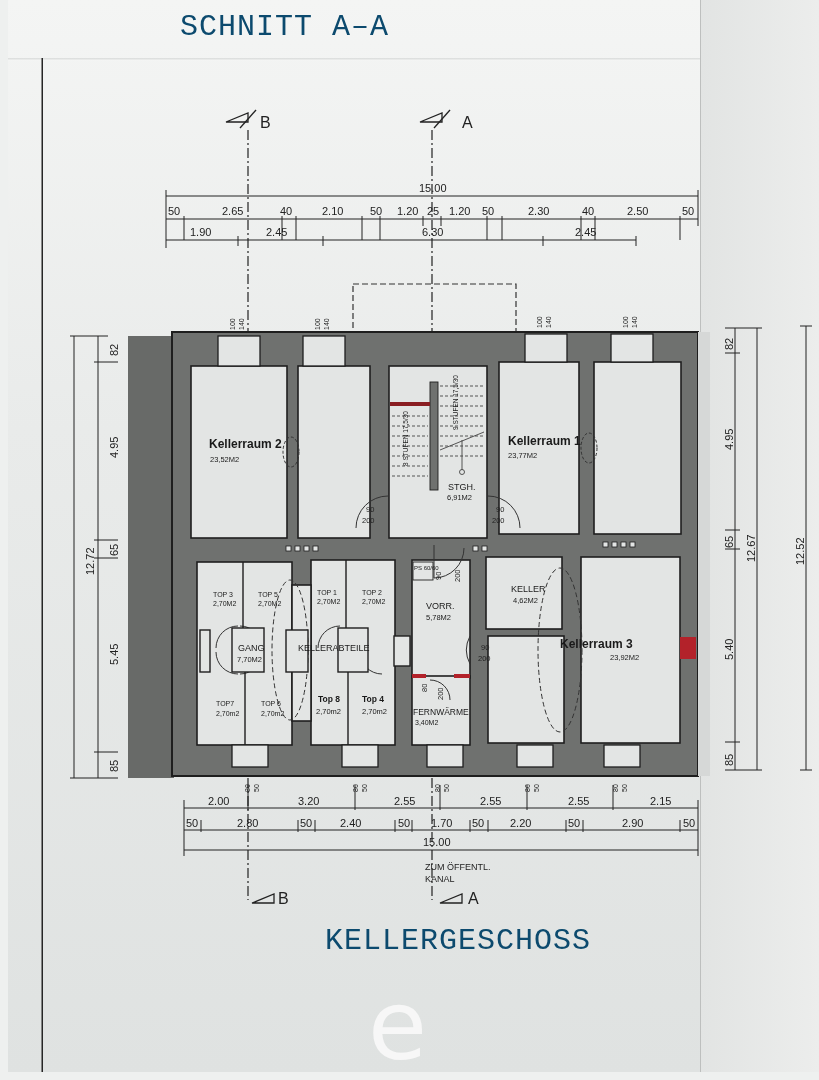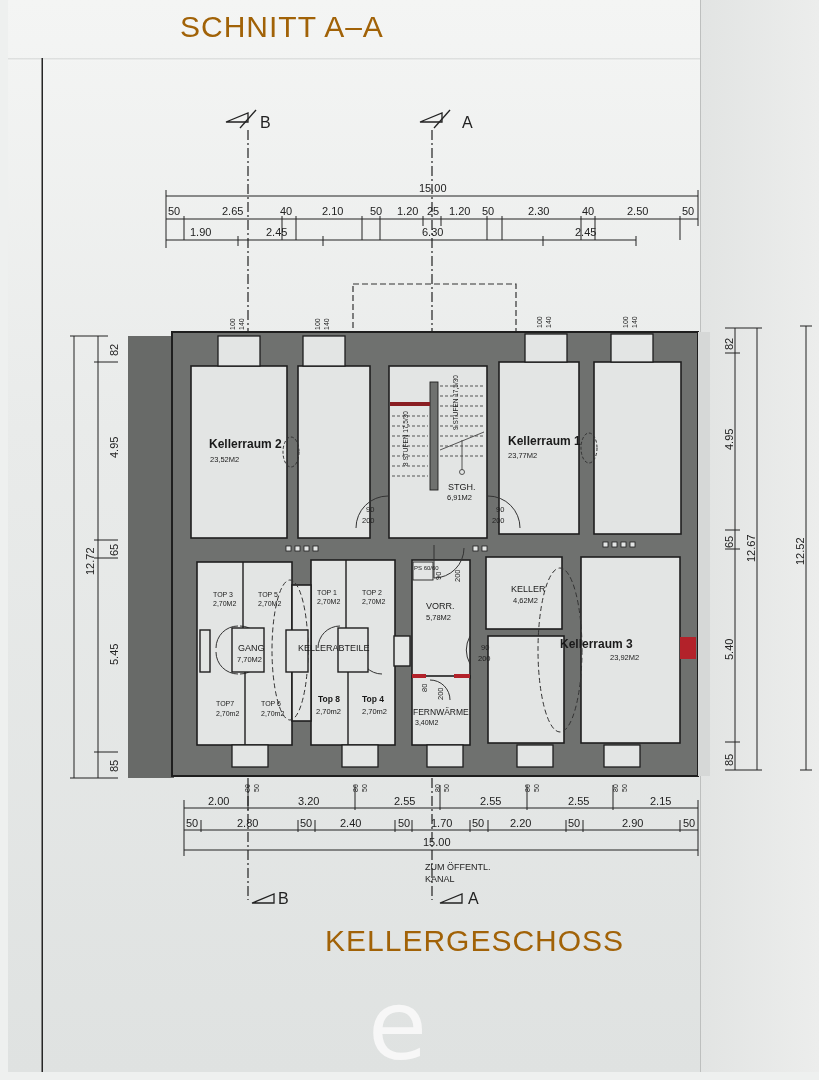--- a/index.html
+++ b/index.html
@@ -1,20 +1,20 @@
 <!DOCTYPE html>
 <html><head>
 <meta charset="utf-8">
 <style>
   html,body{margin:0;padding:0;}
   body{width:819px;height:1080px;position:relative;overflow:hidden;background:#eef0ef;font-family:"Liberation Sans",sans-serif;}
   .paper{position:absolute;left:8px;top:0;width:811px;height:1072px;background:linear-gradient(180deg,#f4f5f4 0%,#e9ebea 40%,#dfe2e1 100%);}
   .fold-right{position:absolute;left:700px;top:0;width:119px;height:1072px;background:linear-gradient(90deg,#e2e4e3,#ecedec);}
   .crease{position:absolute;left:8px;top:58px;width:692px;height:3px;background:linear-gradient(180deg,#d8dad9,#f9faf9);}
-  .title{position:absolute;color:#a16207;font-family:Liberation Sans, sans-serif;font-weight:400;letter-spacing:1px;}
+  .title{position:absolute;color:#0c4a6e;font-family:Liberation Mono, monospace;font-weight:400;letter-spacing:1px;}
   svg text{font-family:"Liberation Sans",sans-serif;}
   .wm{position:absolute;left:368px;top:978px;font-family:"DejaVu Sans",sans-serif;font-size:96px;color:#f7f7f7;line-height:1;}
   .border-line{position:absolute;background:#2a2a2a;}
 </style>
 </head>
 <body>
 
 <div class="paper"></div>
 <div class="fold-right"></div>
 <div class="crease"></div>

